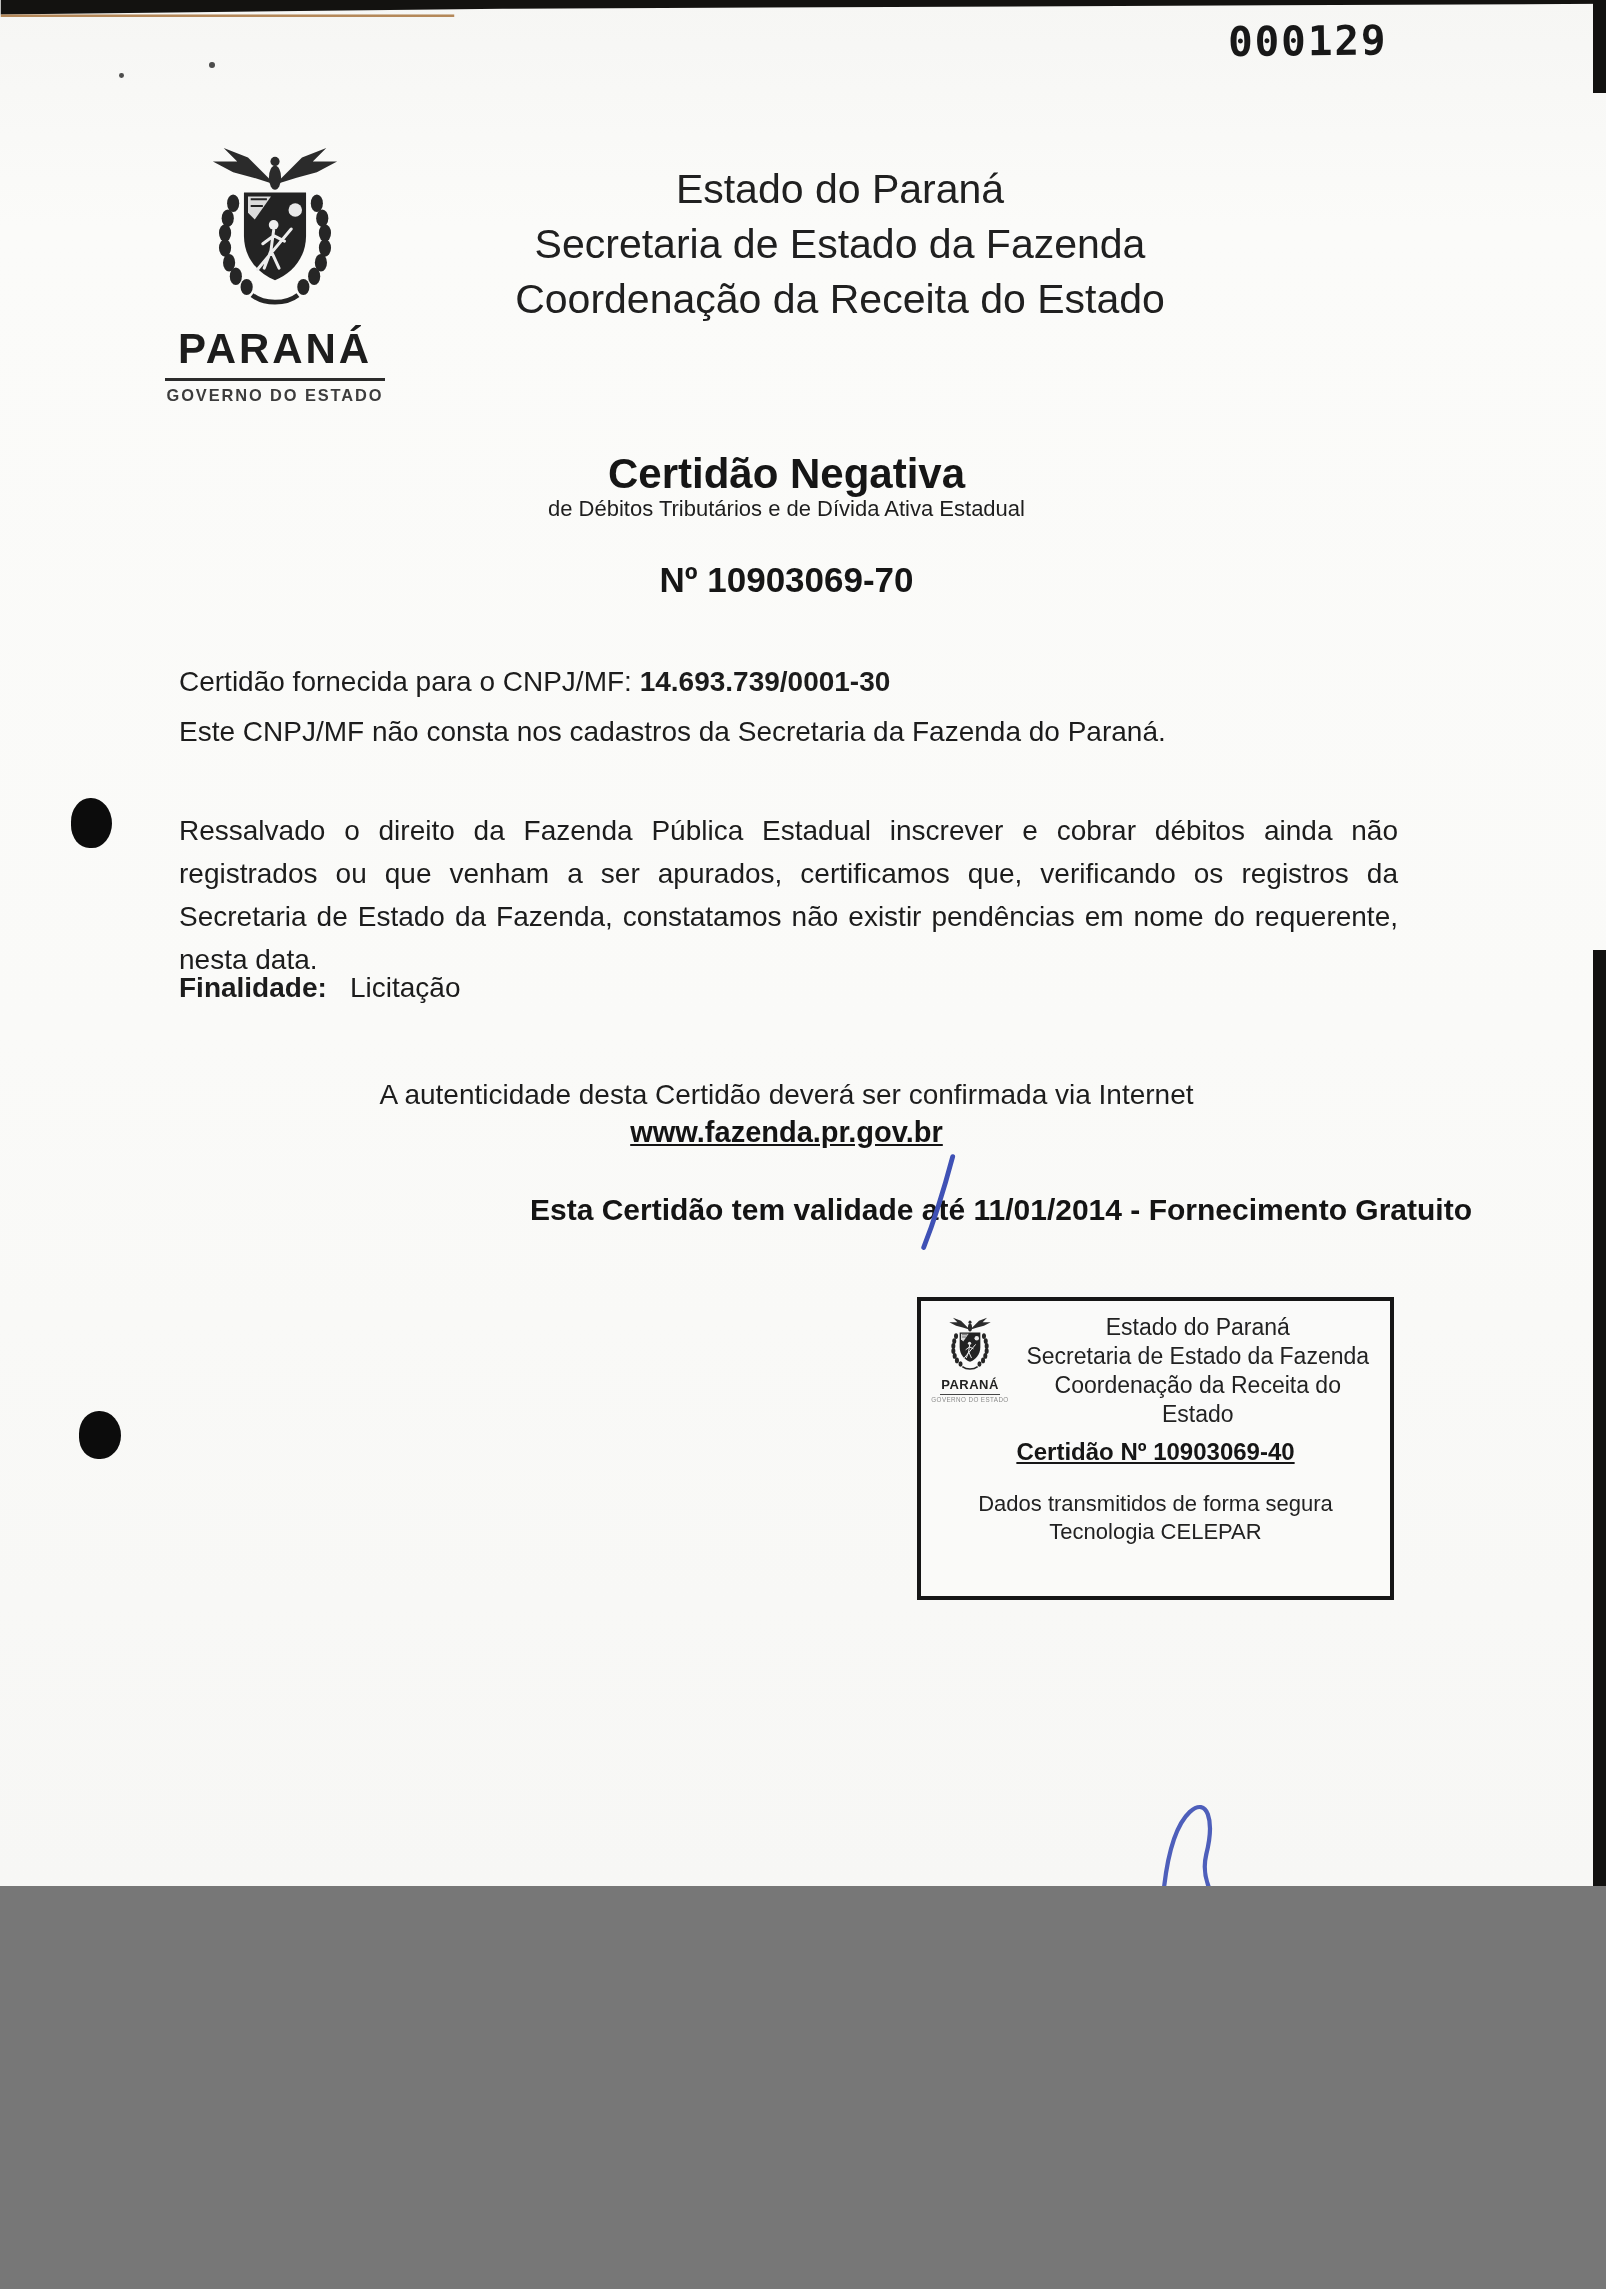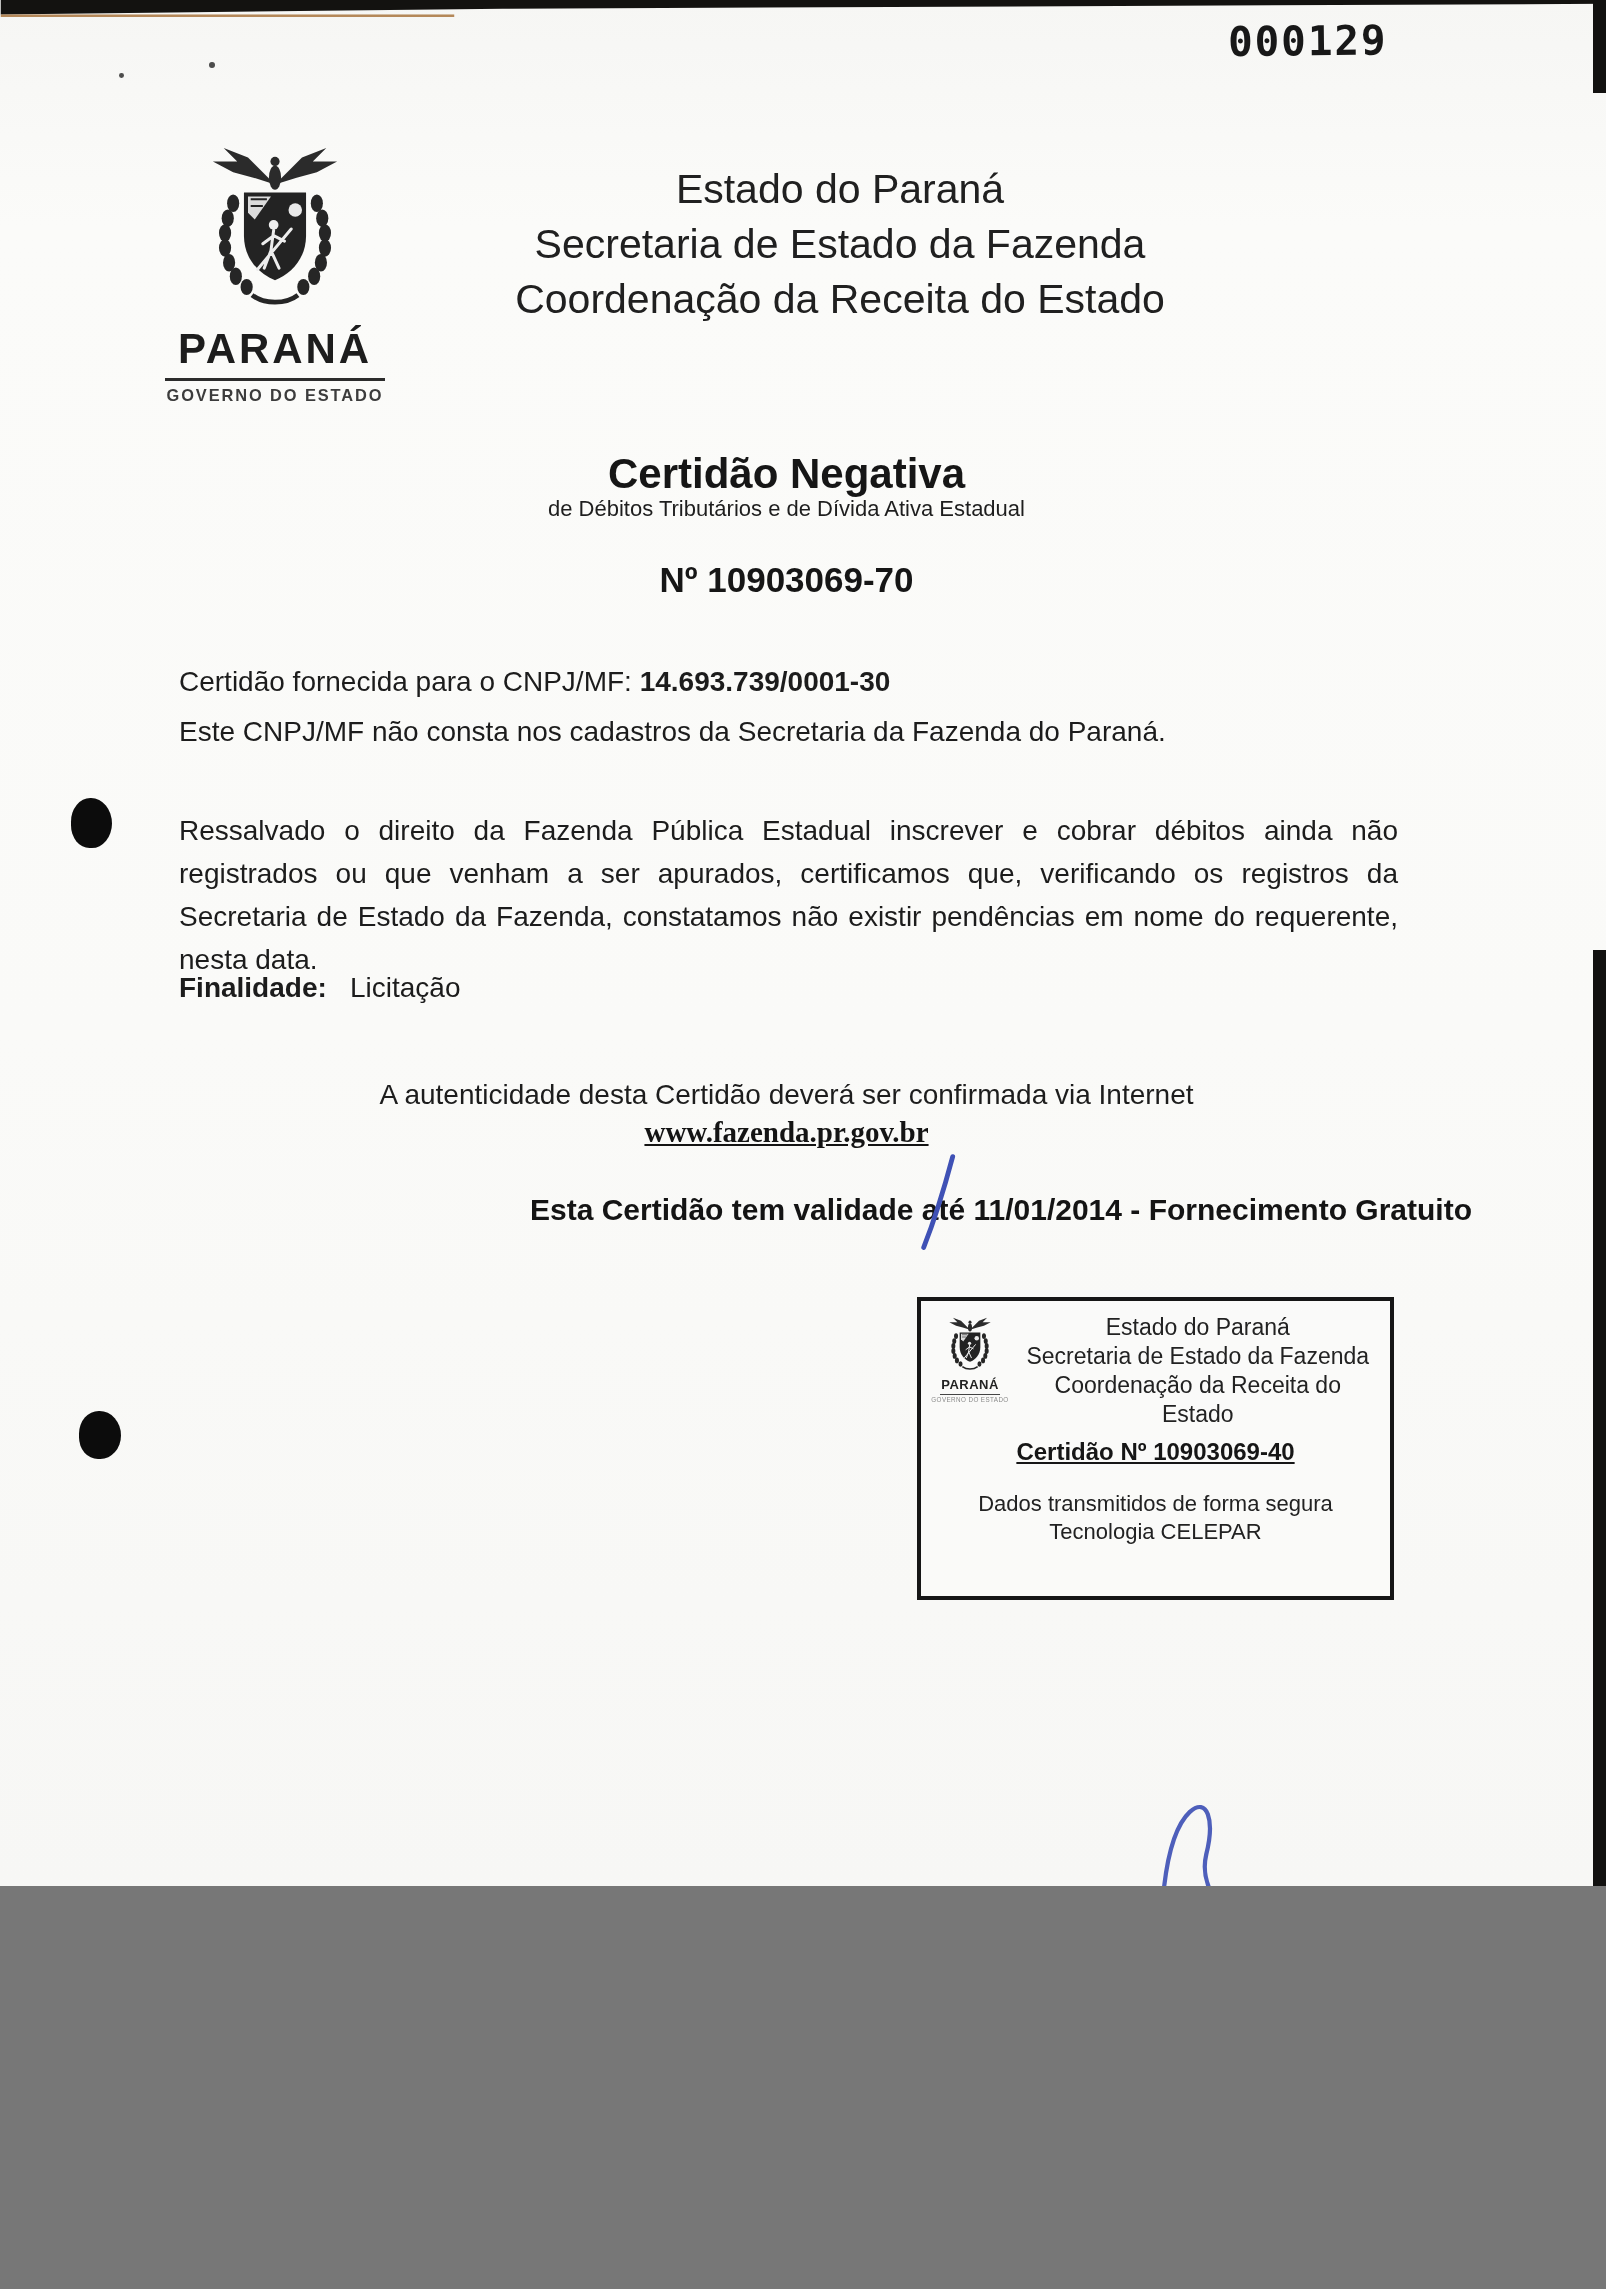--- a/index.html
+++ b/index.html
@@ -28,21 +28,21 @@
   .title-main{top:450px;font-size:42px;font-weight:700;color:#161616;}
   .title-sub{top:496px;font-size:22px;color:#1e1e1e;}
   .title-num{top:560px;font-size:35px;font-weight:700;color:#161616;}
   
   .body-line{left:179px;font-size:28px;color:#1c1c1c;}
   .b{font-weight:700;}
   .para{left:179px;top:809px;width:1219px;font-size:28px;line-height:43px;text-align:justify;color:#1c1c1c;}
   .finalidade{top:972px;}
   .finalidade .val{margin-left:15.4px;}
   .auth-line{top:1079px;font-size:28px;color:#1d1d1d;}
-  .auth-url{top:1116px;font-size:29px;font-weight:700;text-decoration:underline;color:#141414;font-family:Liberation Serif, serif;}
+  .auth-url{top:1116px;font-size:29px;font-weight:700;text-decoration:underline;color:#141414;}
   .validity{top:1193px;font-size:30px;font-weight:700;color:#141414;text-align:right;}
   
   .info-box{
     left:917px;top:1297px;width:469px;height:295px;
     border:4.8px solid #161616;background:rgba(255,255,255,.25);
   }
   .box-head{display:flex;align-items:flex-start;margin-top:11.6px;}
   .box-logo{width:98px;display:flex;flex-direction:column;align-items:center;padding-top:3.9px;}
   .box-logo-name{font-size:13px;font-weight:700;letter-spacing:0.5px;color:#222;margin-top:1px;}
   .box-logo-rule{width:60px;border-top:1.4px solid #444;margin-top:1.9px;}

